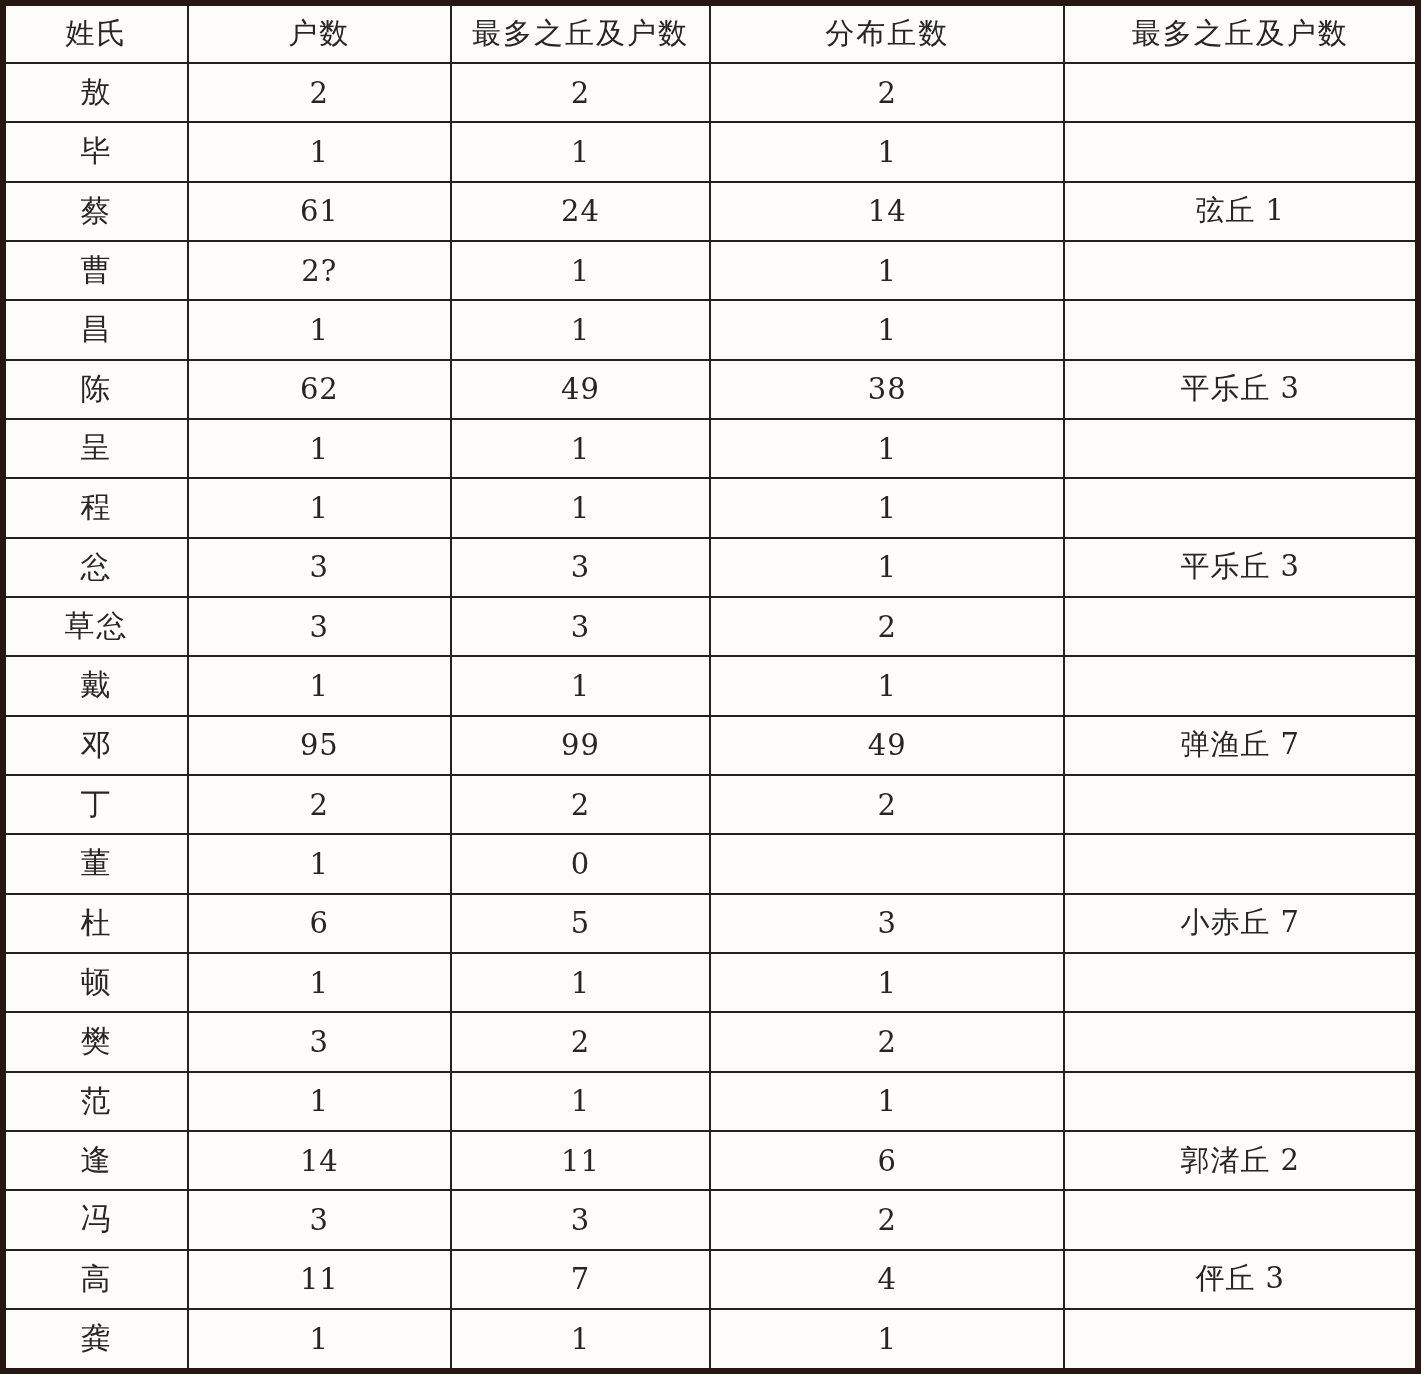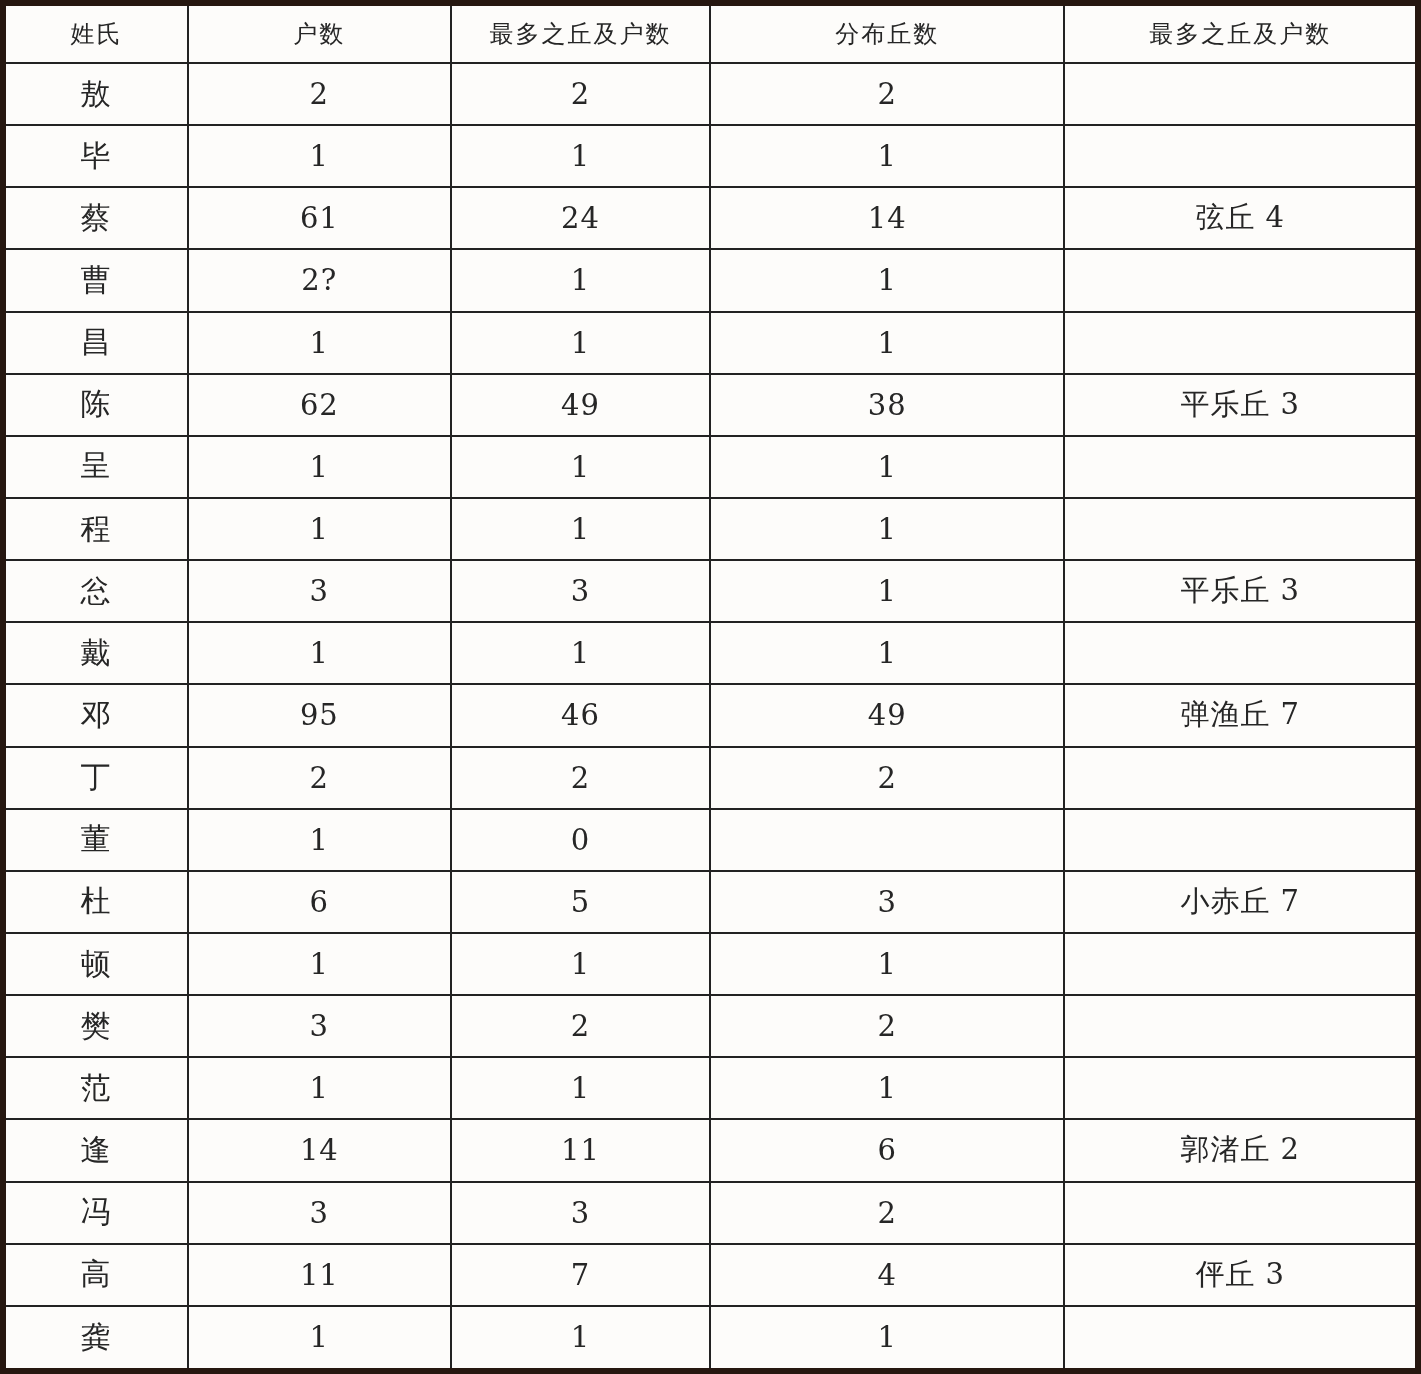--- a/index.html
+++ b/index.html
@@ -29,21 +29,21 @@
     vertical-align: middle;
     font-family: "DejaVu Serif", "Liberation Serif", serif;
     font-weight: normal;
     color: #262626;
     padding: 0;
     overflow: hidden;
     white-space: nowrap;
   }
   thead th {
     height: 56px;
-    font-size: 24px;
+    font-size: 29px;
     letter-spacing: 2px;
   }
   tbody td {
     font-size: 29px;
     letter-spacing: 1px;
   }
   tbody td.surname {
     font-size: 30px;
     letter-spacing: 2px;
   }
@@ -82,21 +82,21 @@
           <td>1</td>
           <td>1</td>
           <td>1</td>
           <td></td>
         </tr>
         <tr>
           <td class="surname">蔡</td>
           <td>61</td>
           <td>24</td>
           <td>14</td>
-          <td>弦丘 4</td>
+          <td>弦丘 1</td>
         </tr>
         <tr>
           <td class="surname">曹</td>
           <td>2?</td>
           <td>1</td>
           <td>1</td>
           <td></td>
         </tr>
         <tr>
           <td class="surname">昌</td>
@@ -127,30 +127,37 @@
           <td></td>
         </tr>
         <tr>
           <td class="surname">忩</td>
           <td>3</td>
           <td>3</td>
           <td>1</td>
           <td>平乐丘 3</td>
         </tr>
         <tr>
+          <td class="surname">草忩</td>
+          <td>3</td>
+          <td>3</td>
+          <td>2</td>
+          <td></td>
+        </tr>
+        <tr>
           <td class="surname">戴</td>
           <td>1</td>
           <td>1</td>
           <td>1</td>
           <td></td>
         </tr>
         <tr>
           <td class="surname">邓</td>
           <td>95</td>
-          <td>46</td>
+          <td>99</td>
           <td>49</td>
           <td>弹渔丘 7</td>
         </tr>
         <tr>
           <td class="surname">丁</td>
           <td>2</td>
           <td>2</td>
           <td>2</td>
           <td></td>
         </tr>

